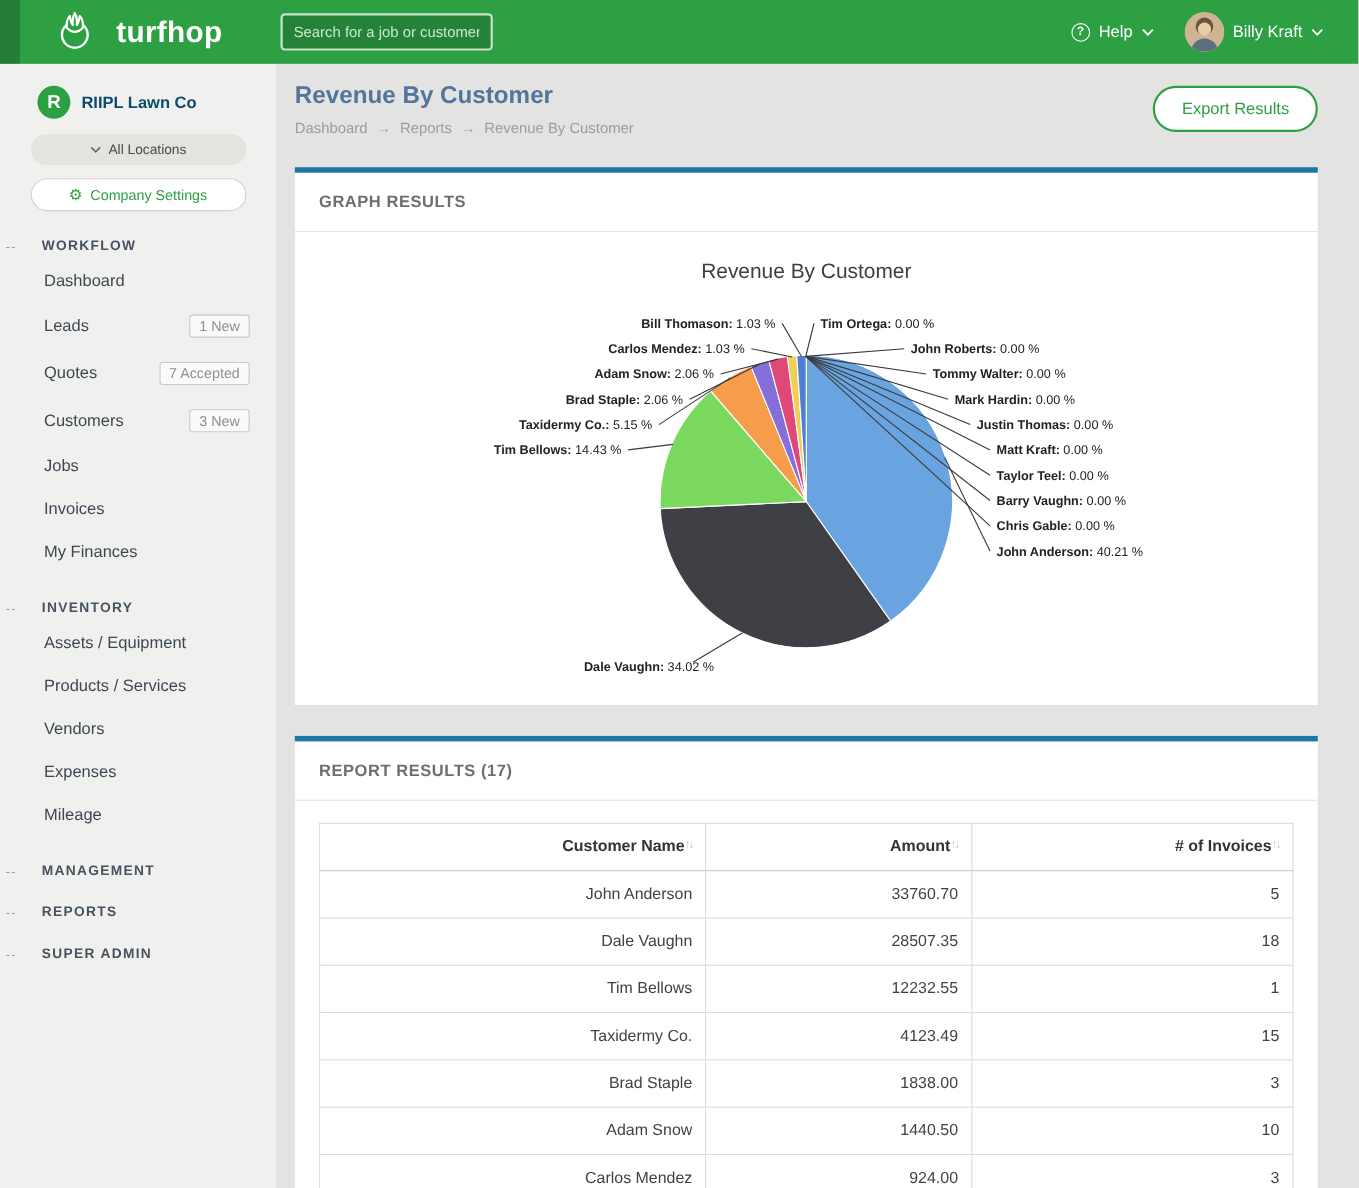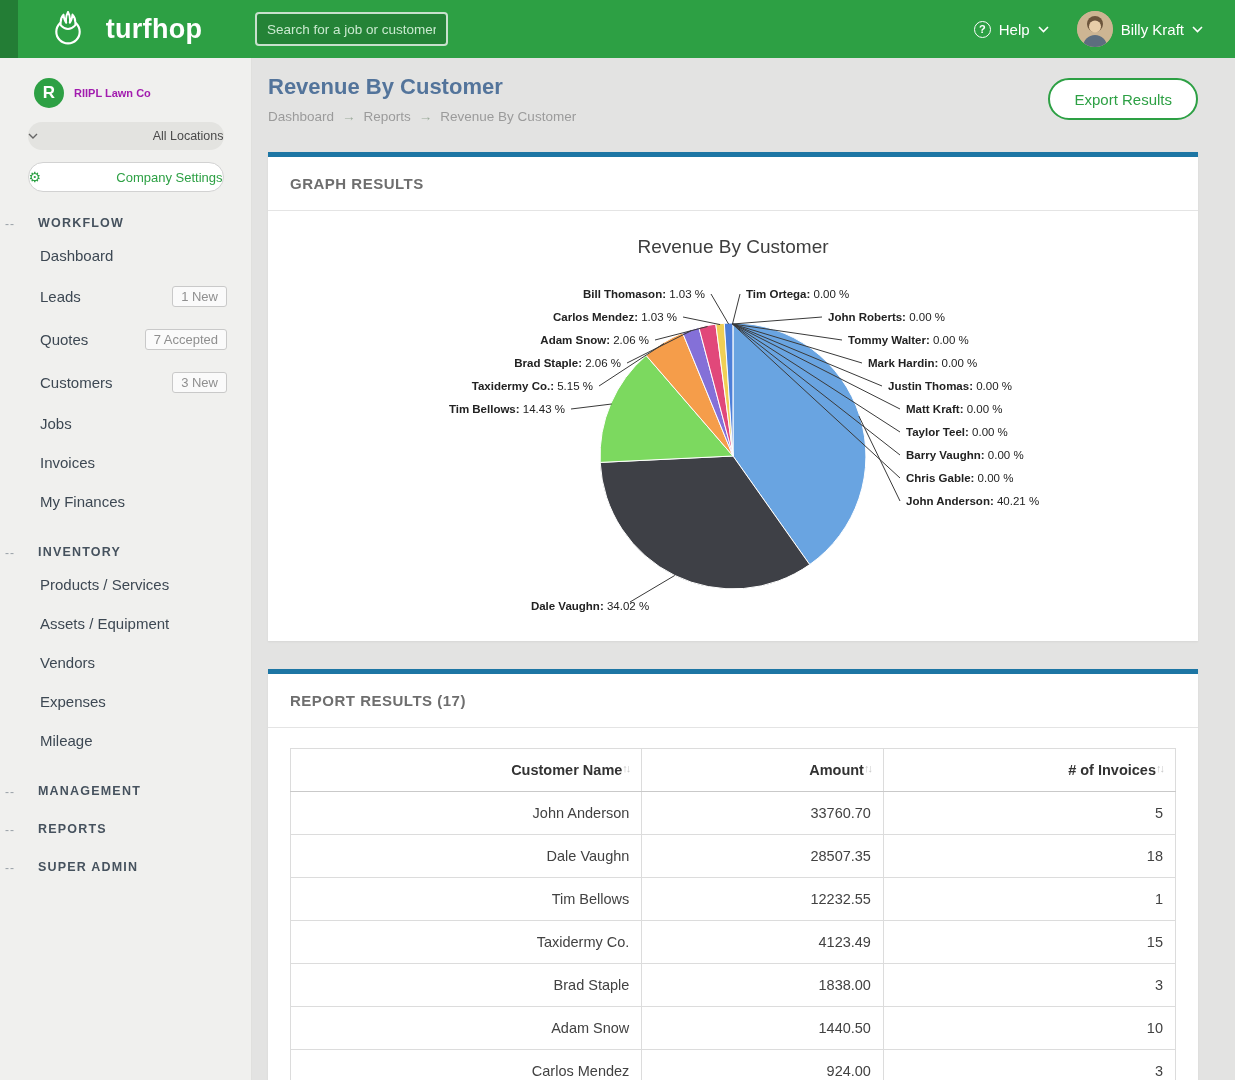--- a/index.html
+++ b/index.html
@@ -16,22 +16,22 @@
   .help, .user { display: flex; align-items: center; gap: 8px; font-size: 15px; cursor: pointer; }
   .help-q { width: 17px; height: 17px; border: 1.5px solid #fff; border-radius: 50%; display: flex; align-items: center; justify-content: center; font-size: 11px; font-weight: bold; }
   .avatar { width: 36px; height: 36px; border-radius: 50%; overflow: hidden; display: block; background: #c9b18f; }
   .chev { display: inline-block; }
 
   
   .shell { display: flex; height: 1022px; }
   .sidebar { width: 252px; flex-shrink: 0; background: #f0f0ee; border-right: 1px solid #e0e0de; }
   .company { display: flex; align-items: center; gap: 10px; padding: 20px 18px 14px 34px; }
   .company-logo { width: 30px; height: 30px; border-radius: 50%; background: #2da044; color: #fff; display: flex; align-items: center; justify-content: center; font-weight: bold; font-size: 17px; }
-  .company-name { font-size: 11px; font-weight: bold; color: #a21caf; }
-  .pill { display: flex; align-items: center; justify-content: space-between; gap: 7px; width: 196px; margin: 0 auto; border-radius: 15px; font-family: inherit; cursor: pointer; }
+  .company-name { font-size: 15px; font-weight: bold; color: #0c4a6e; }
+  .pill { display: flex; align-items: center; justify-content: center; gap: 7px; width: 196px; margin: 0 auto; border-radius: 15px; font-family: inherit; cursor: pointer; }
   .locations { height: 28px; background: #e3e3e0; border: none; color: #4a4a4a; font-size: 12.5px; }
   .settings { height: 30px; background: #fff; border: 1px solid #d2d2d2; color: #2da044; font-size: 13px; margin-top: 12px; }
   .gear { font-size: 14px; line-height: 1; }
   .nav-section { position: relative; margin: 24px 0 6px; padding-left: 38px; font-size: 12.5px; font-weight: bold; letter-spacing: 1.2px; color: #46525e; cursor: pointer; }
   .dashes { position: absolute; left: 5px; top: 1px; color: #9aa2a8; font-weight: normal; letter-spacing: 1px; font-size: 12px; }
   .nav-item { display: flex; align-items: center; justify-content: space-between; padding: 11px 24px 11px 40px; font-size: 15px; color: #3d4853; cursor: pointer; }
   .badge { font-size: 13px; color: #8f8f8f; border: 1px solid #c9c9c9; background: #fafafa; border-radius: 3px; padding: 2px 8px; white-space: nowrap; }
 
   
   .main { flex: 1; padding: 16px 37px 0 16px; min-width: 0; }
@@ -132,24 +132,24 @@
           <span>Jobs</span>
         </div>
         <div class="nav-item">
           <span>Invoices</span>
         </div>
         <div class="nav-item">
           <span>My Finances</span>
         </div>
         <div class="nav-section"><span class="dashes">--</span><span>INVENTORY</span></div>
         <div class="nav-item">
+          <span>Assets / Equipment</span>
+        </div>
+        <div class="nav-item">
           <span>Products / Services</span>
-        </div>
-        <div class="nav-item">
-          <span>Assets / Equipment</span>
         </div>
         <div class="nav-item">
           <span>Vendors</span>
         </div>
         <div class="nav-item">
           <span>Expenses</span>
         </div>
         <div class="nav-item">
           <span>Mileage</span>
         </div>

